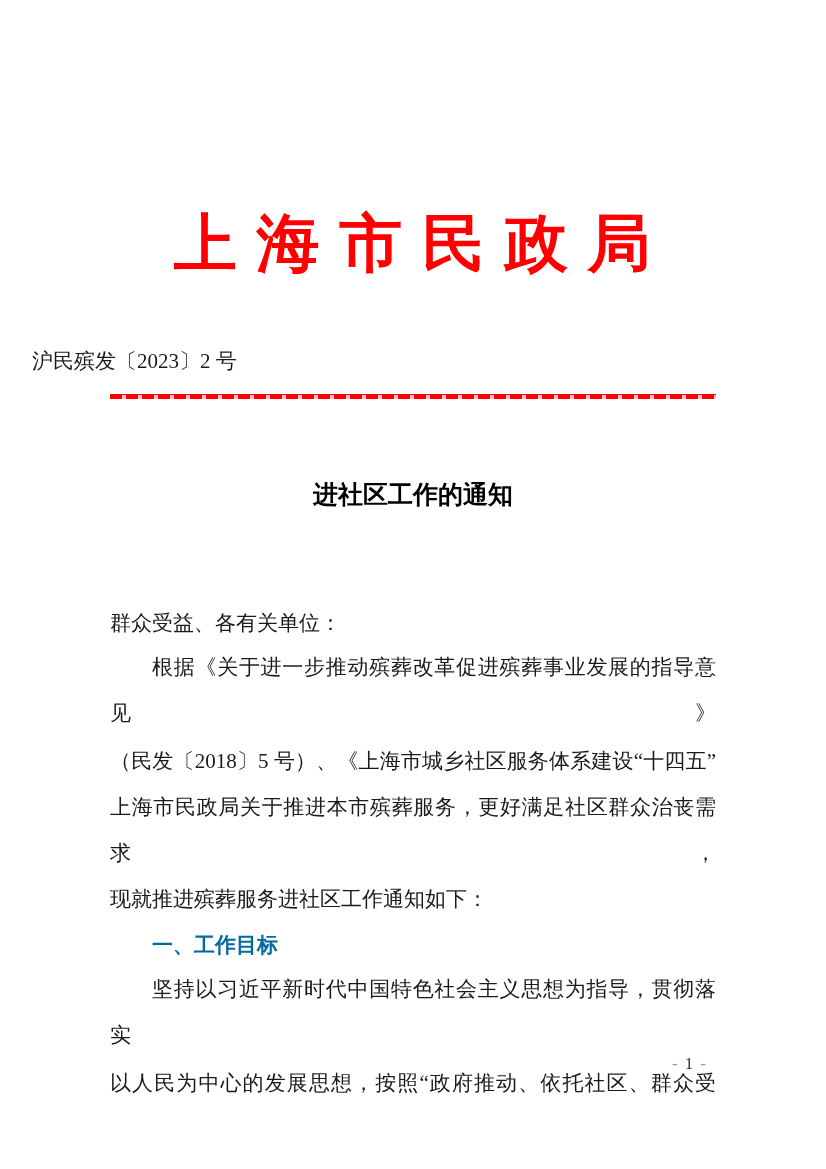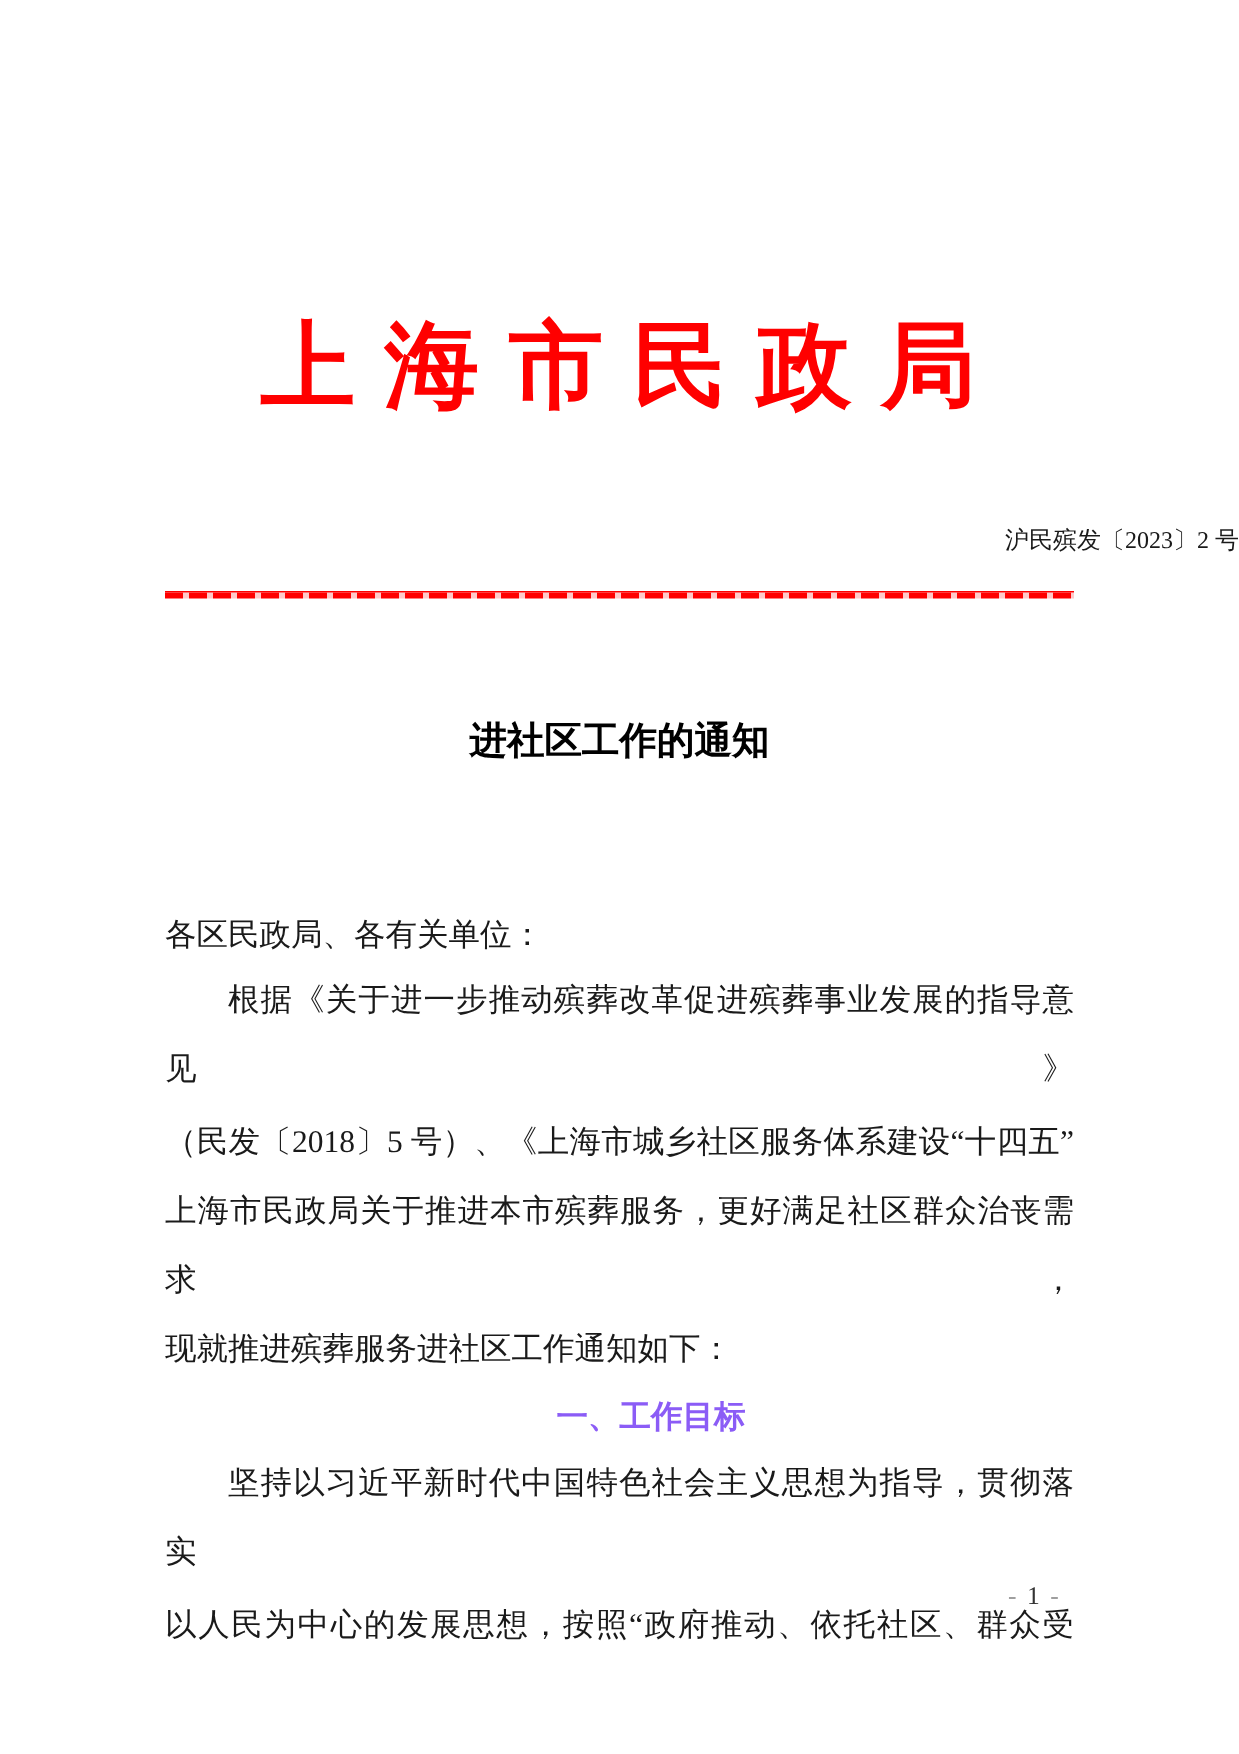--- a/index.html
+++ b/index.html
@@ -32,22 +32,22 @@
     white-space: pre;
     font-family: "Liberation Serif", "DejaVu Serif", serif;
   }
 
   
   .doc-number {
     position: absolute;
     top: 347px;
     left: 0;
     right: 0;
-    text-align: right;
-    font-size: 16px;
+    text-align: left;
+    font-size: 21px;
     line-height: 28px;
     color: #1a1a1a;
     margin-left: 32px;
   }
 
   
   .red-line {
     position: absolute;
     top: 394px;
     left: 110px;
@@ -84,23 +84,22 @@
     color: #1a1a1a;
   }
   .line { min-height: 46px; }
   .line.justify {
     text-align: justify;
     text-align-last: justify;
   }
   .line.indent { text-indent: 42px; font-family: Liberation Mono, monospace; }
   .line.heading {
     font-weight: bold;
-    color: #8b5cf6;
+    color: #0369a1;
     font-family: "Liberation Sans", "DejaVu Sans", sans-serif;
-    text-align: center;
   }
 
   
   .page-number {
     position: absolute;
     top: 1054px;
     left: 672px;
     font-size: 17px;
     line-height: 20px;
     white-space: nowrap;
@@ -120,21 +119,21 @@
 
   <div class="doc-number">沪民殡发〔2023〕2 号</div>
 
   <div class="red-line"></div>
 
   <h1 class="doc-title">
     <div>进社区工作的通知</div>
   </h1>
 
   <div class="doc-body">
-    <div class="line">各区民政局、各有关单位：</div>
+    <div class="line">群众受益、各有关单位：</div>
     <div class="line indent justify">根据《关于进一步推动殡葬改革促进殡葬事业发展的指导意见》</div>
     <div class="line justify">（民发〔2018〕5 号）、《上海市城乡社区服务体系建设“十四五”</div>
     <div class="line justify">上海市民政局关于推进本市殡葬服务，更好满足社区群众治丧需求，</div>
     <div class="line">现就推进殡葬服务进社区工作通知如下：</div>
     <div class="line indent heading">一、工作目标</div>
     <div class="line indent justify">坚持以习近平新时代中国特色社会主义思想为指导，贯彻落实</div>
     <div class="line justify">以人民为中心的发展思想，按照“政府推动、依托社区、群众受益”</div>
 
   </div>
 

